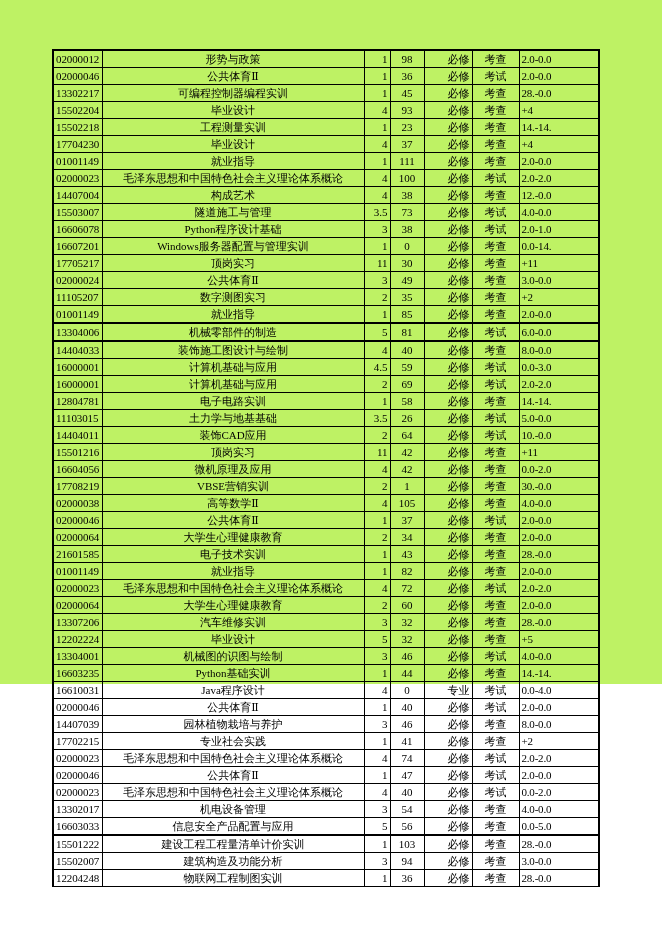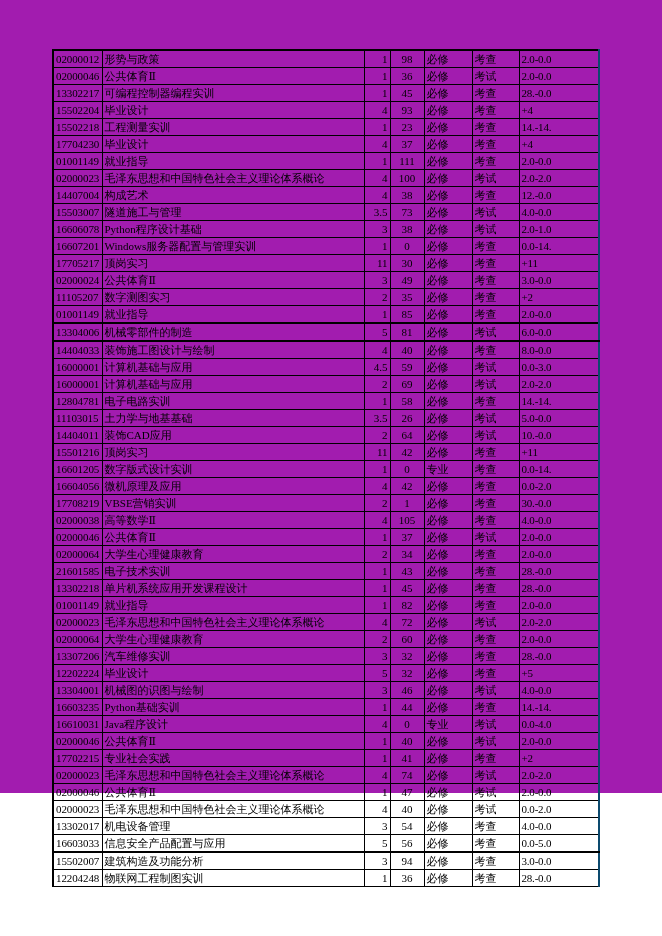--- a/index.html
+++ b/index.html
@@ -14,22 +14,22 @@
     font-family: "Liberation Serif", "DejaVu Serif", serif;
     color: #000000;
     overflow: hidden;
   }
 
   #sheet {
     position: absolute;
     left: 0;
     top: 0;
     width: 662px;
-    height: 793px;
-    background: #a21caf;
+    height: 684px;
+    background: #bef264;
   }
 
   #grid-wrap {
     position: absolute;
     left: 52px;
     top: 49px;
     width: 546px;
   }
 
   table.course-grid {
@@ -57,53 +57,53 @@
     vertical-align: middle;
     font-size: 11px;
   }
 
   td.cell-code {
     font-family: "Liberation Serif", "DejaVu Serif", serif;
     text-align: left;
     letter-spacing: -0.1px;
   }
   td.cell-name {
-    text-align: left;
+    text-align: center;
   }
   td.cell-credit {
     text-align: right;
     padding-right: 3px;
   }
   td.cell-num {
     text-align: center;
     padding-left: 3px;
   }
   td.cell-type {
-    text-align: left;
+    text-align: right;
     padding-left: 4px;
   }
   td.cell-assess {
-    text-align: left;
+    text-align: center;
     padding-left: 4px;
   }
   td.cell-hours {
     text-align: left;
     padding-left: 4px;
     letter-spacing: -0.2px;
   }
 
   
   tr.rule-top > td { border-top: 2px solid #000000; }
   tr.rule-bottom > td { border-bottom: 2px solid #000000; }
 
   tr.first-row > td { border-top: 2px solid #000000; }
 
   
   table.course-grid tr > td:first-child { border-left: 2px solid #000000; }
-  table.course-grid tr > td:last-child  { border-right: 2px solid #0c4a6e; }
+  table.course-grid tr > td:last-child  { border-right: 2px solid #000000; }
 </style>
 </head>
 <body>
 
 <div id="sheet">
   <div id="grid-wrap">
     <table class="course-grid">
       <colgroup>
         <col class="c-code">
         <col class="c-name">
@@ -324,29 +324,20 @@
           <tr>
             <td class="cell-code">15501216</td>
             <td class="cell-name">顶岗实习</td>
             <td class="cell-credit">11</td>
             <td class="cell-num">42</td>
             <td class="cell-type">必修</td>
             <td class="cell-assess">考查</td>
             <td class="cell-hours">+11</td>
           </tr>
           <tr>
-            <td class="cell-code">16601205</td>
-            <td class="cell-name">数字版式设计实训</td>
-            <td class="cell-credit">1</td>
-            <td class="cell-num">0</td>
-            <td class="cell-type">专业</td>
-            <td class="cell-assess">考查</td>
-            <td class="cell-hours">0.0-14.</td>
-          </tr>
-          <tr>
             <td class="cell-code">16604056</td>
             <td class="cell-name">微机原理及应用</td>
             <td class="cell-credit">4</td>
             <td class="cell-num">42</td>
             <td class="cell-type">必修</td>
             <td class="cell-assess">考查</td>
             <td class="cell-hours">0.0-2.0</td>
           </tr>
           <tr>
             <td class="cell-code">17708219</td>
@@ -387,29 +378,20 @@
           <tr>
             <td class="cell-code">21601585</td>
             <td class="cell-name">电子技术实训</td>
             <td class="cell-credit">1</td>
             <td class="cell-num">43</td>
             <td class="cell-type">必修</td>
             <td class="cell-assess">考查</td>
             <td class="cell-hours">28.-0.0</td>
           </tr>
           <tr>
-            <td class="cell-code">13302218</td>
-            <td class="cell-name">单片机系统应用开发课程设计</td>
-            <td class="cell-credit">1</td>
-            <td class="cell-num">45</td>
-            <td class="cell-type">必修</td>
-            <td class="cell-assess">考查</td>
-            <td class="cell-hours">28.-0.0</td>
-          </tr>
-          <tr>
             <td class="cell-code">01001149</td>
             <td class="cell-name">就业指导</td>
             <td class="cell-credit">1</td>
             <td class="cell-num">82</td>
             <td class="cell-type">必修</td>
             <td class="cell-assess">考查</td>
             <td class="cell-hours">2.0-0.0</td>
           </tr>
           <tr>
             <td class="cell-code">02000023</td>
@@ -475,20 +457,29 @@
             <td class="cell-hours">0.0-4.0</td>
           </tr>
           <tr>
             <td class="cell-code">02000046</td>
             <td class="cell-name">公共体育Ⅱ</td>
             <td class="cell-credit">1</td>
             <td class="cell-num">40</td>
             <td class="cell-type">必修</td>
             <td class="cell-assess">考试</td>
             <td class="cell-hours">2.0-0.0</td>
+          </tr>
+          <tr>
+            <td class="cell-code">14407039</td>
+            <td class="cell-name">园林植物栽培与养护</td>
+            <td class="cell-credit">3</td>
+            <td class="cell-num">46</td>
+            <td class="cell-type">必修</td>
+            <td class="cell-assess">考查</td>
+            <td class="cell-hours">8.0-0.0</td>
           </tr>
           <tr>
             <td class="cell-code">17702215</td>
             <td class="cell-name">专业社会实践</td>
             <td class="cell-credit">1</td>
             <td class="cell-num">41</td>
             <td class="cell-type">必修</td>
             <td class="cell-assess">考查</td>
             <td class="cell-hours">+2</td>
           </tr>
@@ -531,20 +522,29 @@
           <tr class="rule-bottom">
             <td class="cell-code">16603033</td>
             <td class="cell-name">信息安全产品配置与应用</td>
             <td class="cell-credit">5</td>
             <td class="cell-num">56</td>
             <td class="cell-type">必修</td>
             <td class="cell-assess">考查</td>
             <td class="cell-hours">0.0-5.0</td>
           </tr>
           <tr>
+            <td class="cell-code">15501222</td>
+            <td class="cell-name">建设工程工程量清单计价实训</td>
+            <td class="cell-credit">1</td>
+            <td class="cell-num">103</td>
+            <td class="cell-type">必修</td>
+            <td class="cell-assess">考查</td>
+            <td class="cell-hours">28.-0.0</td>
+          </tr>
+          <tr>
             <td class="cell-code">15502007</td>
             <td class="cell-name">建筑构造及功能分析</td>
             <td class="cell-credit">3</td>
             <td class="cell-num">94</td>
             <td class="cell-type">必修</td>
             <td class="cell-assess">考查</td>
             <td class="cell-hours">3.0-0.0</td>
           </tr>
           <tr>
             <td class="cell-code">12204248</td>

